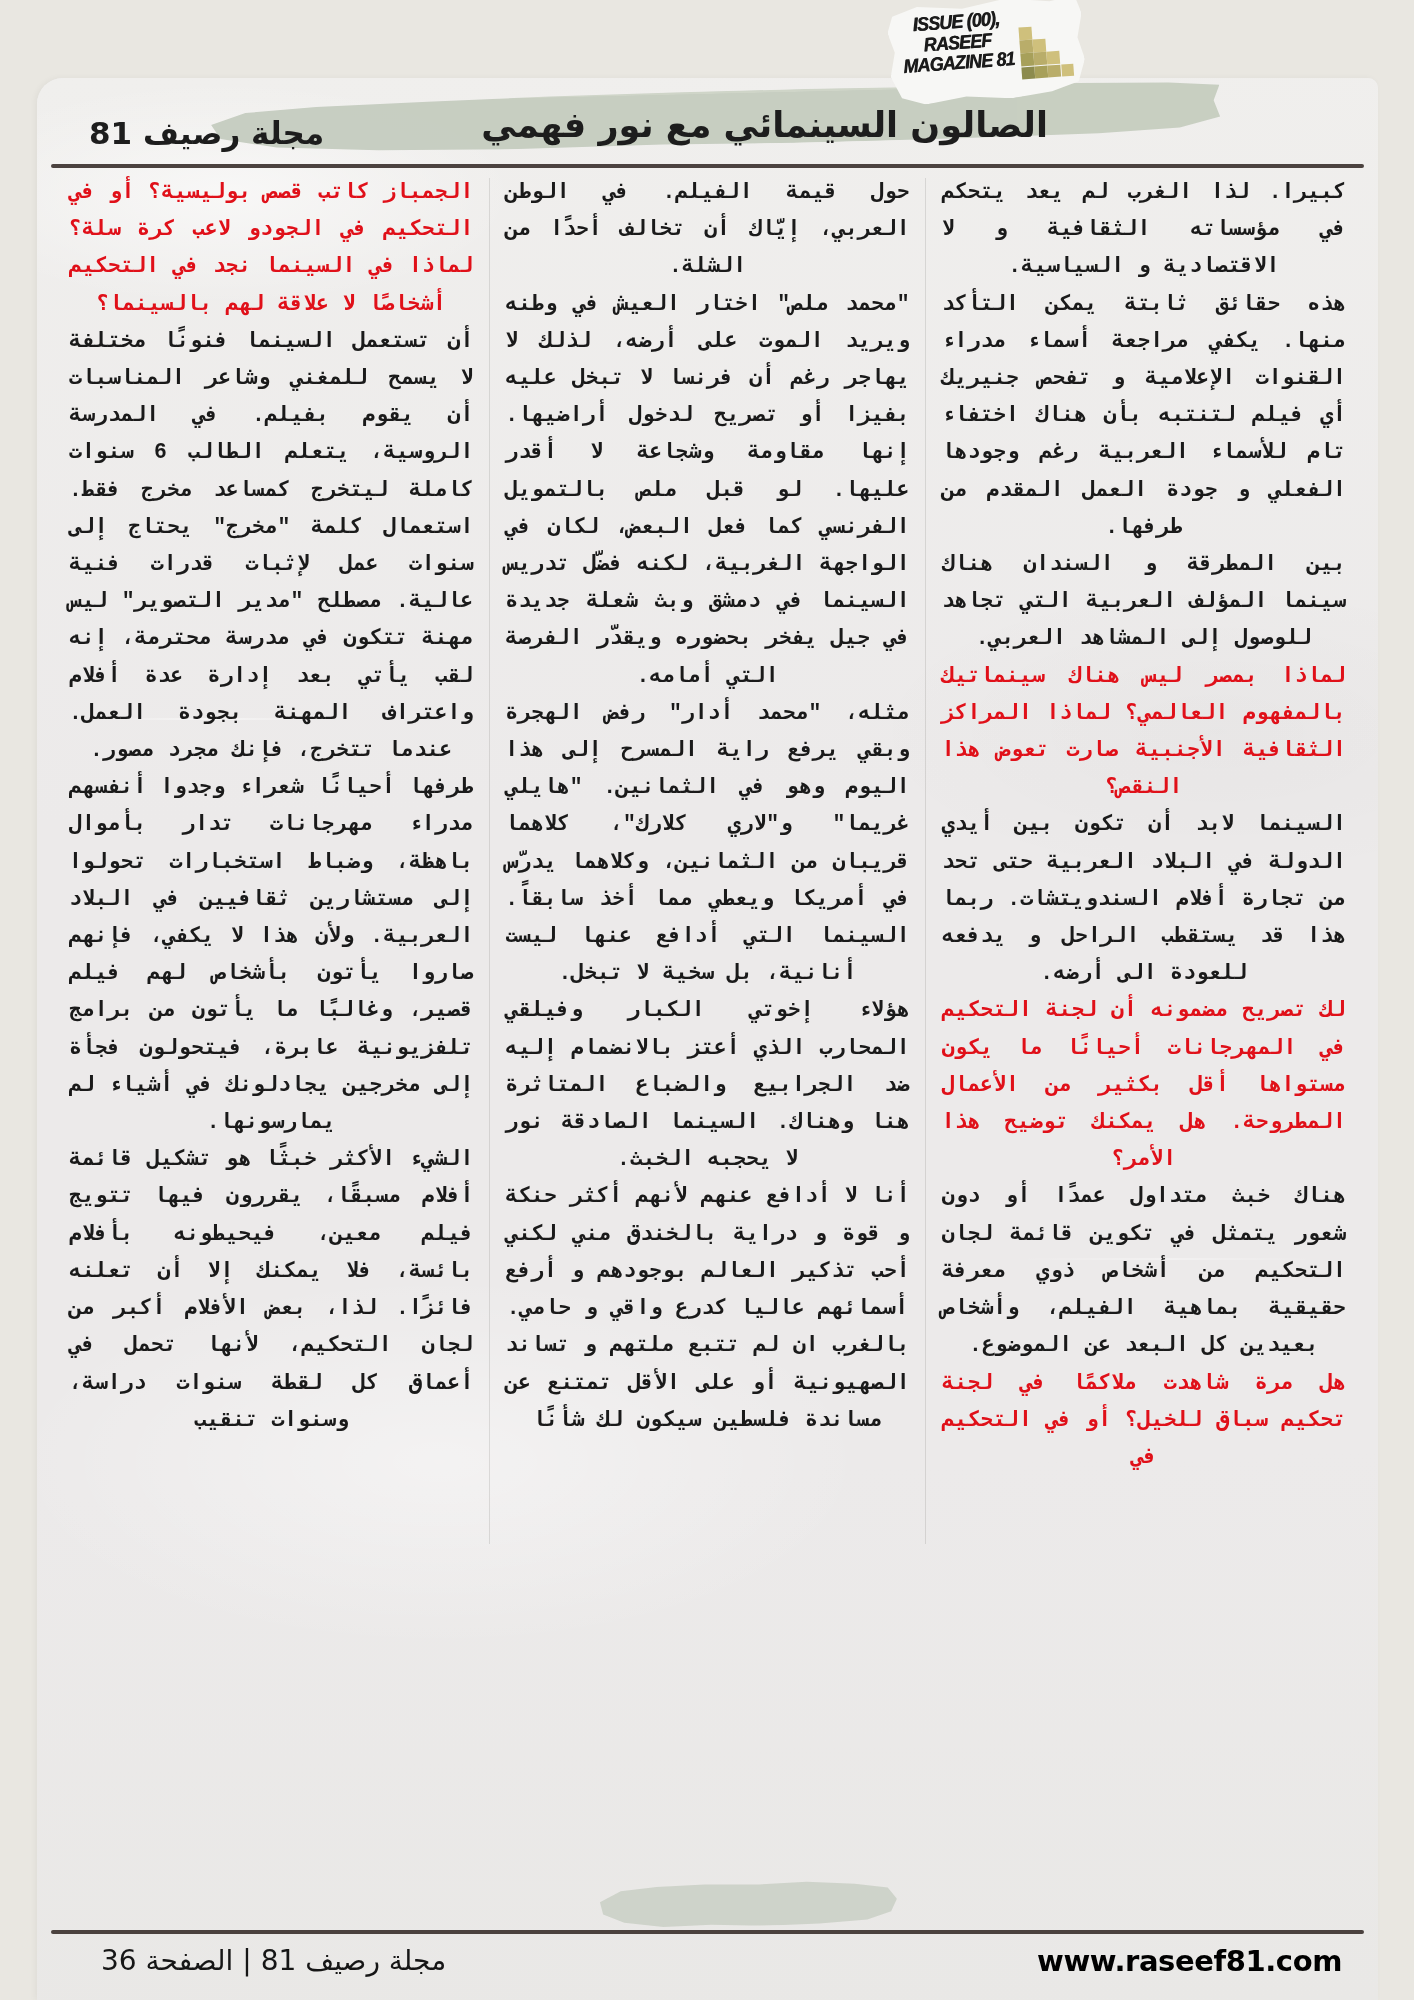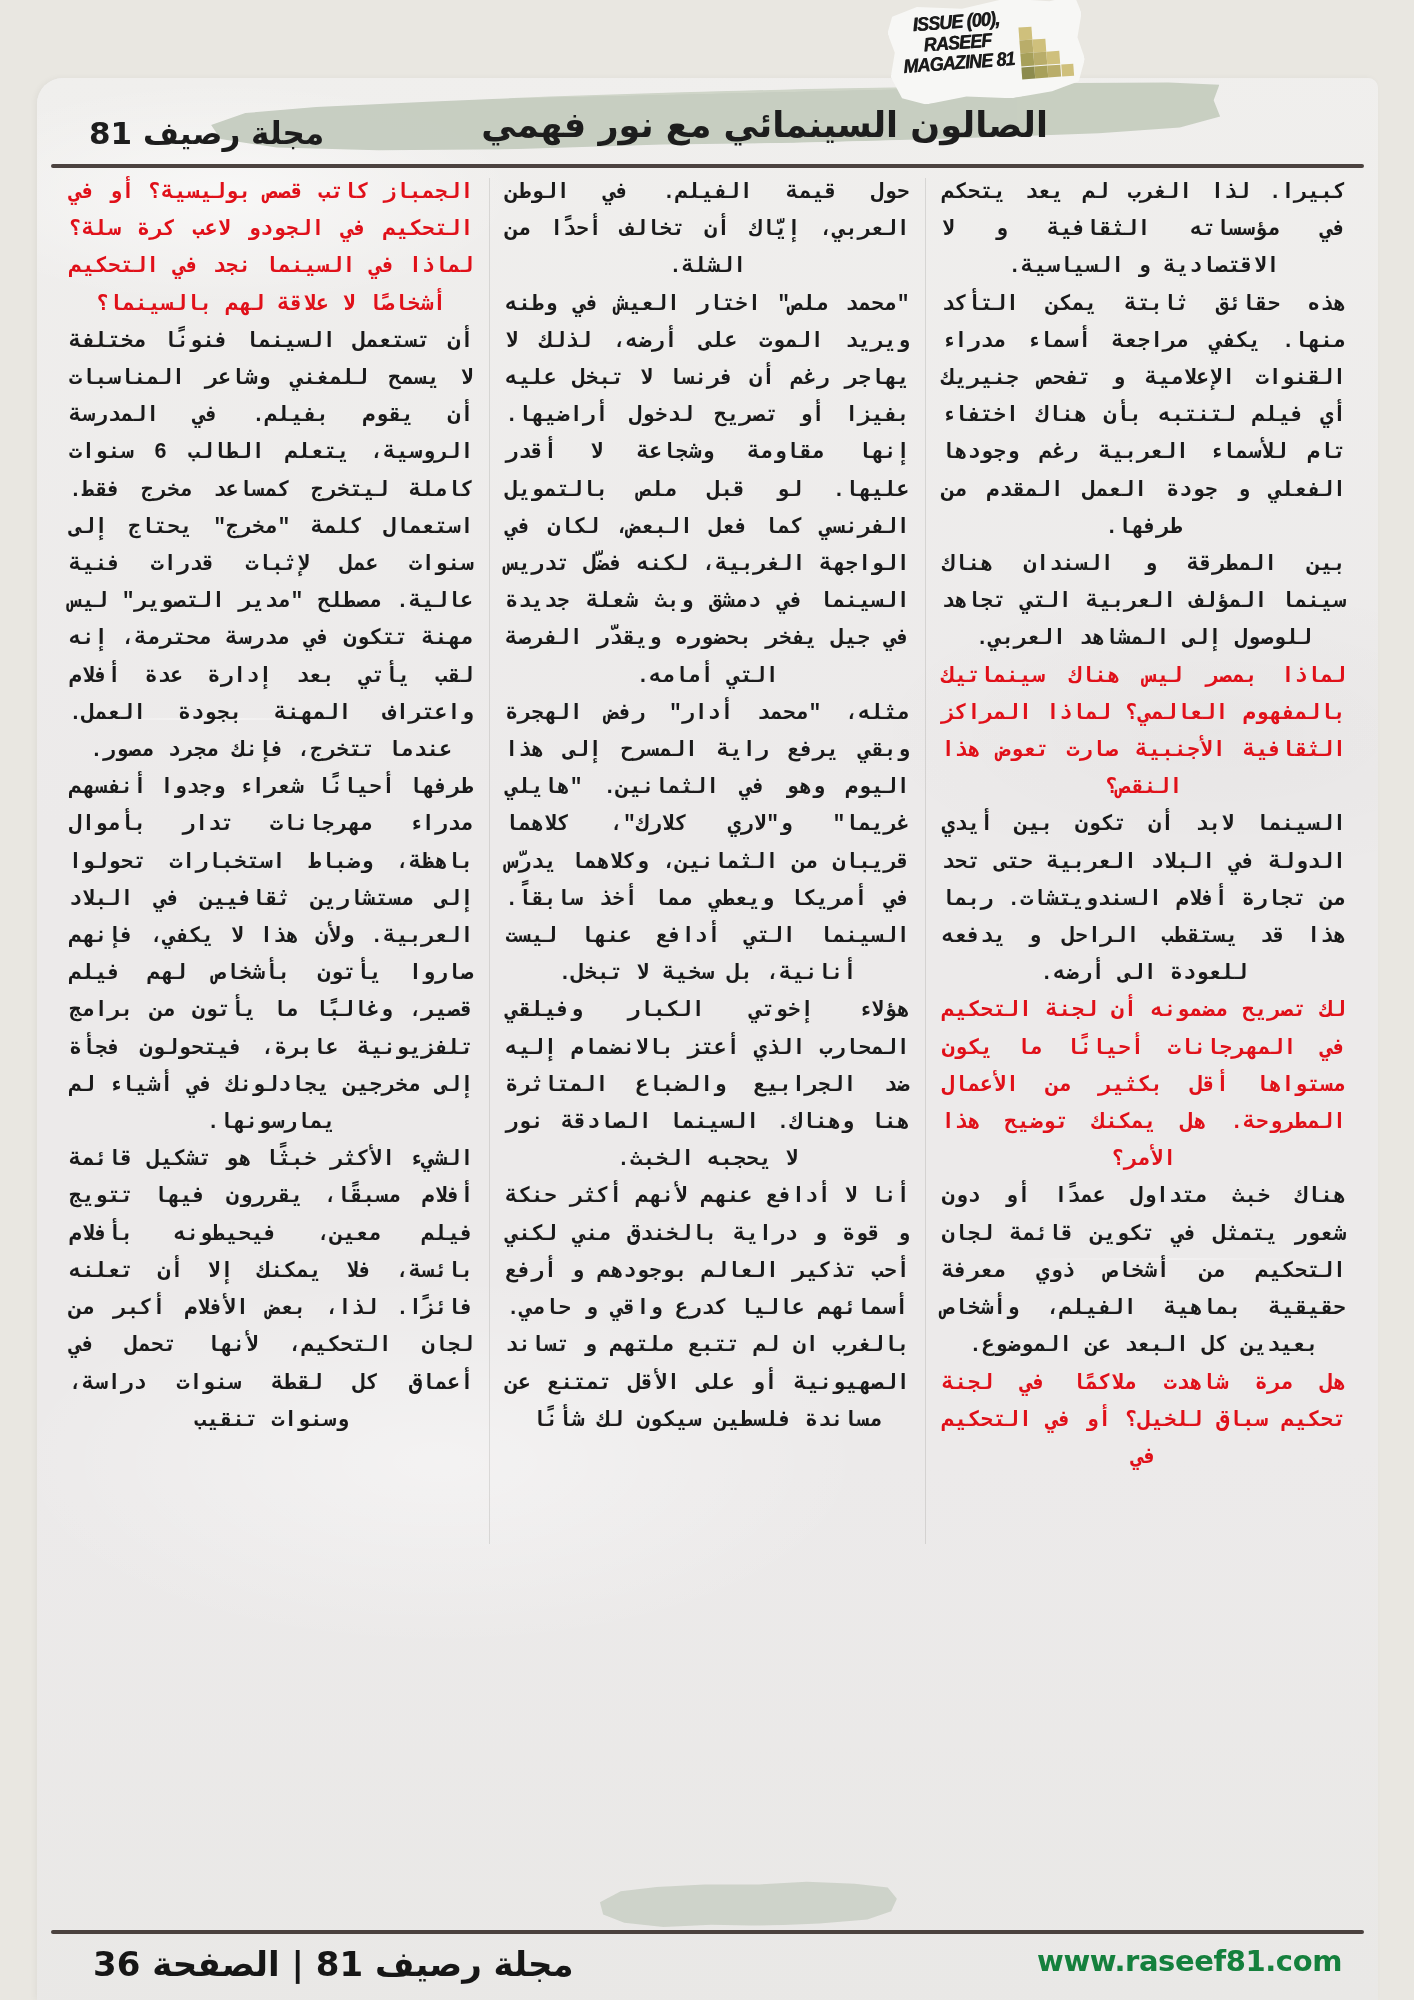--- a/index.html
+++ b/index.html
@@ -196,35 +196,35 @@
   }
   .footer-rule{
     position:absolute;
     left:14px; right:14px; top:6px;
     height:4px;
     background:#4b423f;
     border-radius:2px;
   }
   .footer-left{
     position:absolute;
-    left:56px; top:20px;
+    left:64px; top:20px;
     font-family:"DejaVu Sans","Liberation Sans",sans-serif;
-    font-weight:bold;
-    font-size:34px;
+    font-weight:normal;
+    font-size:28px;
     color:#161616;
     direction:rtl;
     white-space:nowrap;
   }
   .footer-right{
     position:absolute;
     right:36px; top:20px;
     font-family:"DejaVu Sans","Liberation Sans",sans-serif;
     font-weight:bold;
     font-size:29px;
-    color:#15803d;
+    color:#000000;
     direction:ltr;
     white-space:nowrap;
     letter-spacing:-0.4px;
     text-align:center;
   }
   .footer-brush{
     position:absolute;
     left:560px; top:-42px;
     width:300px; height:44px;
     background:#c9cfc4;

